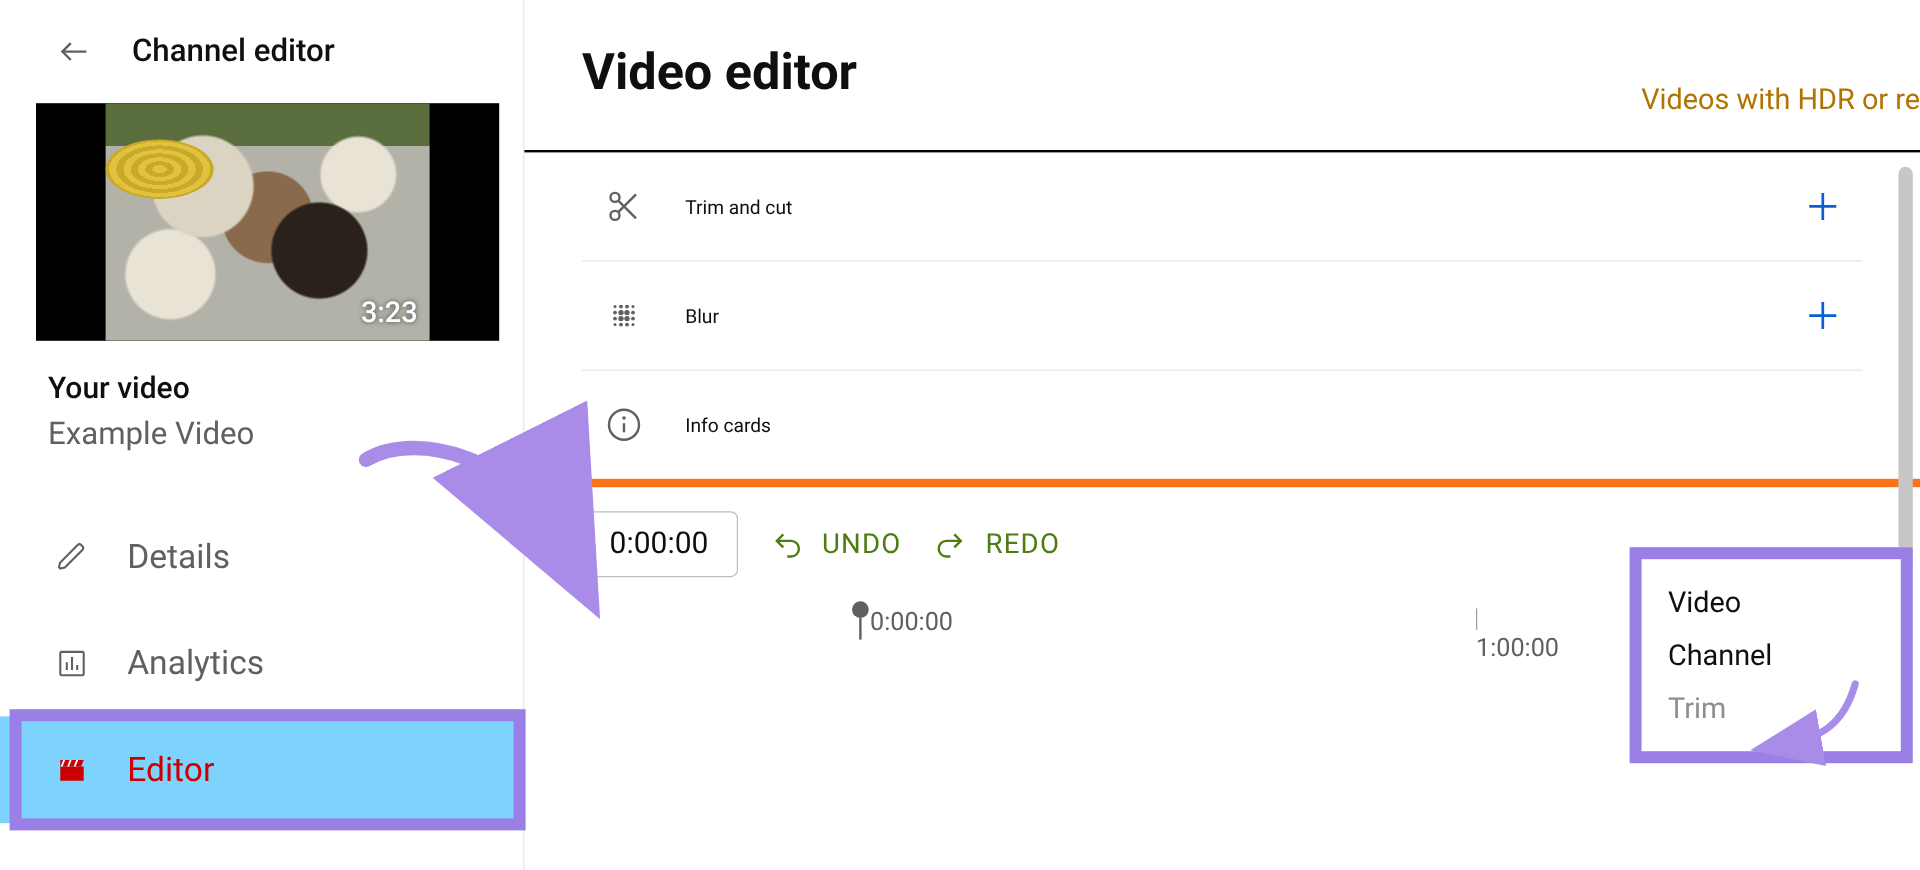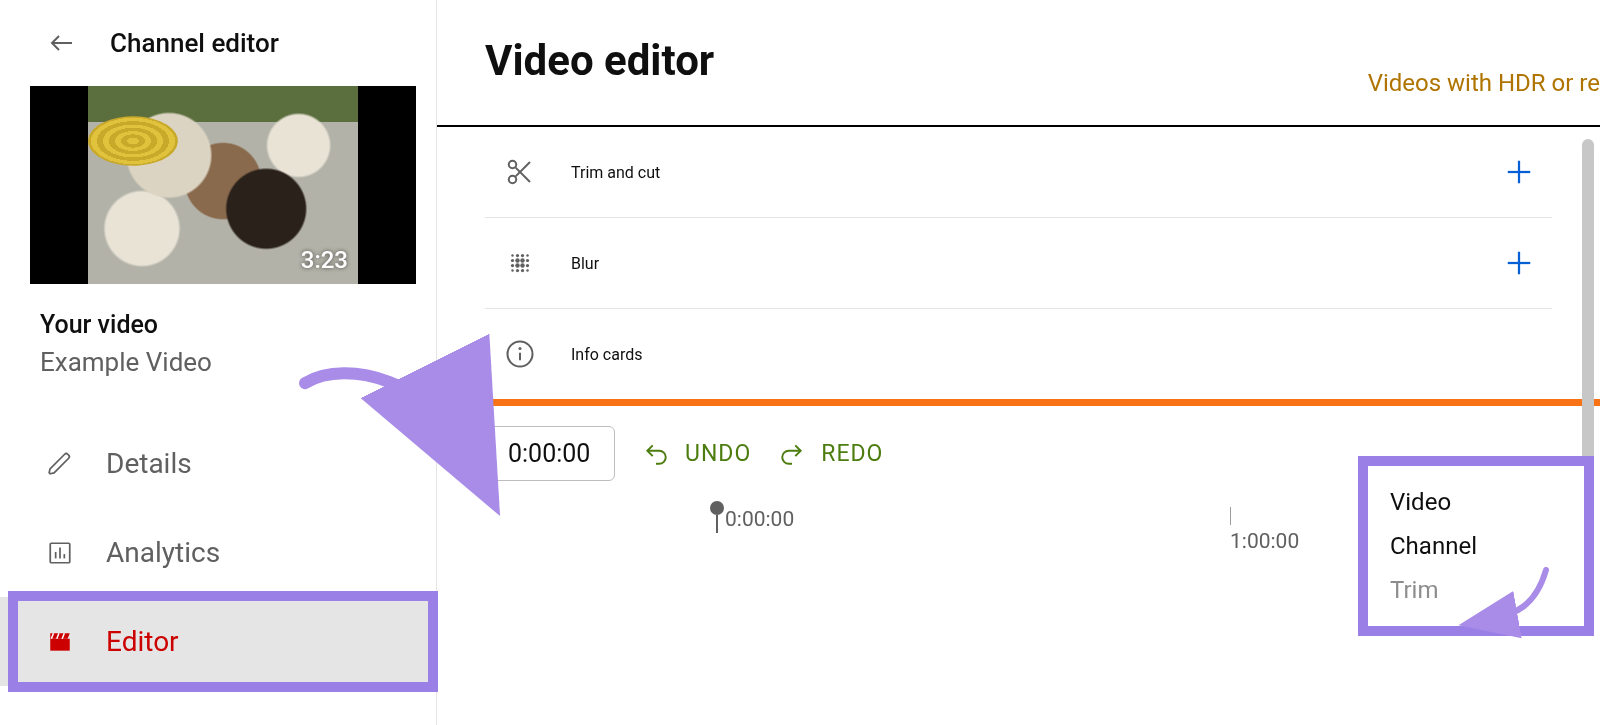--- a/index.html
+++ b/index.html
@@ -62,21 +62,21 @@
   .example-video-label { font-size: 26px; color:#606060; }
   .nav-list { margin-top: 42px; }
   .nav-item {
     display:flex; align-items:center; gap:32px;
     padding: 28px 0 28px 46px;
     font-size:28px; color:#606060;
     cursor:pointer;
   }
   .nav-item .nav-icon { width:28px; height:28px; display:flex; align-items:center; justify-content:center; color:#606060;}
   .nav-item-editor {
-    background:#e5e5e5;
+    background:#7dd3fc;
     color:#cc0000;
     position:relative;
   }
   .nav-item-editor .nav-icon { color:#cc0000; }
   .editor-highlight {
     position:absolute; left:8px; right:-2px; top:-6px; bottom:-6px;
     border:10px solid #9a7fe6;
     pointer-events:none;
   }
 

